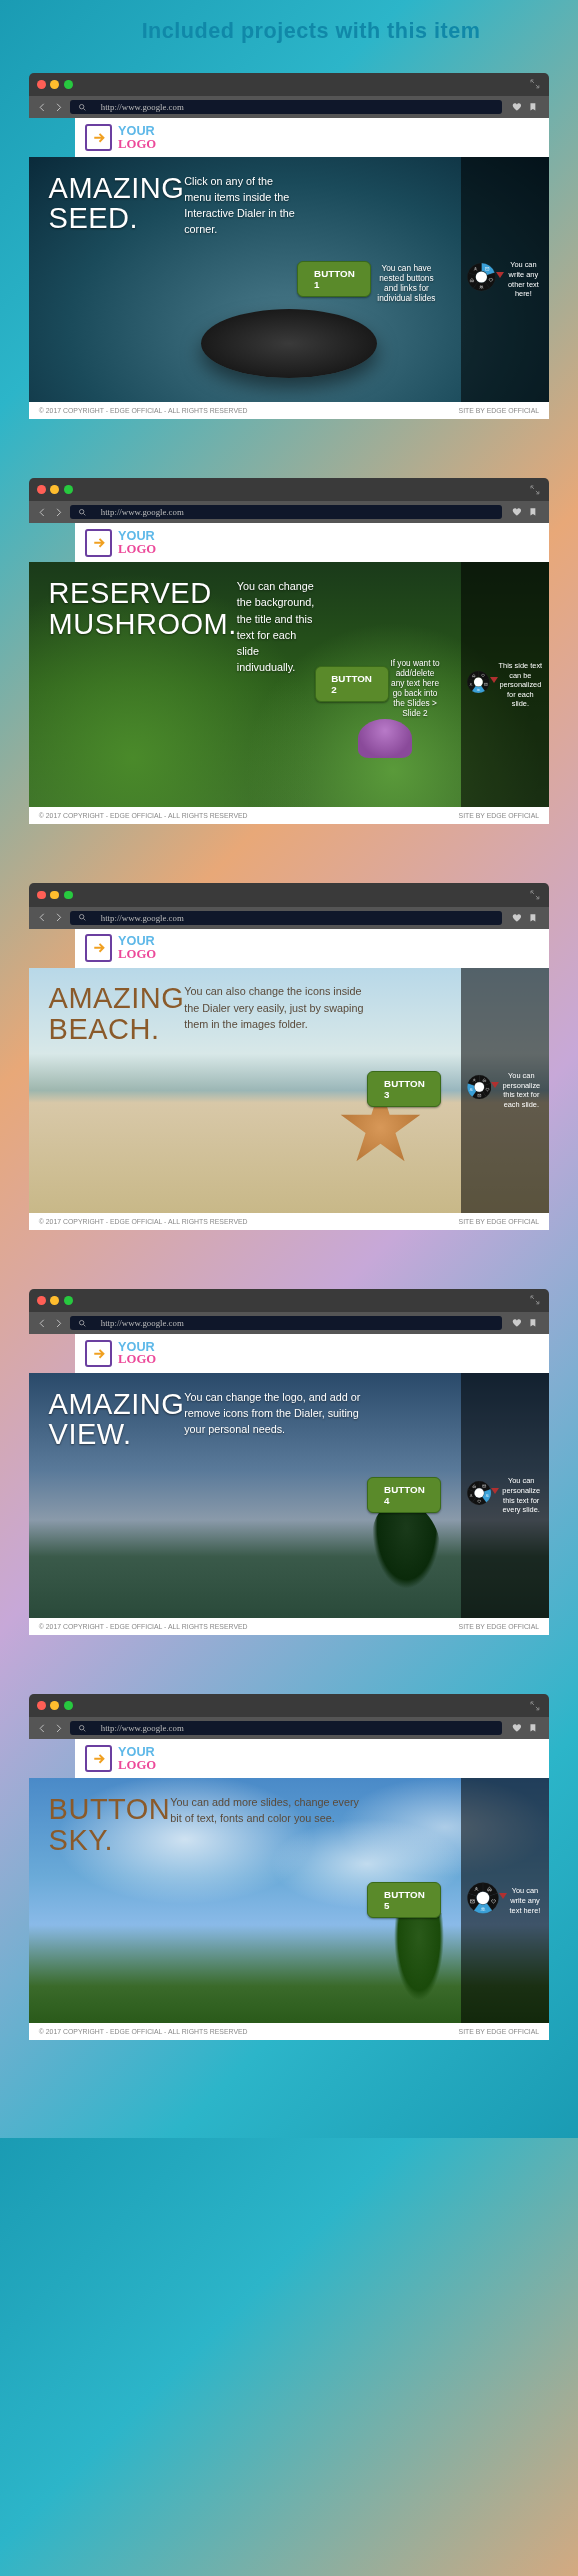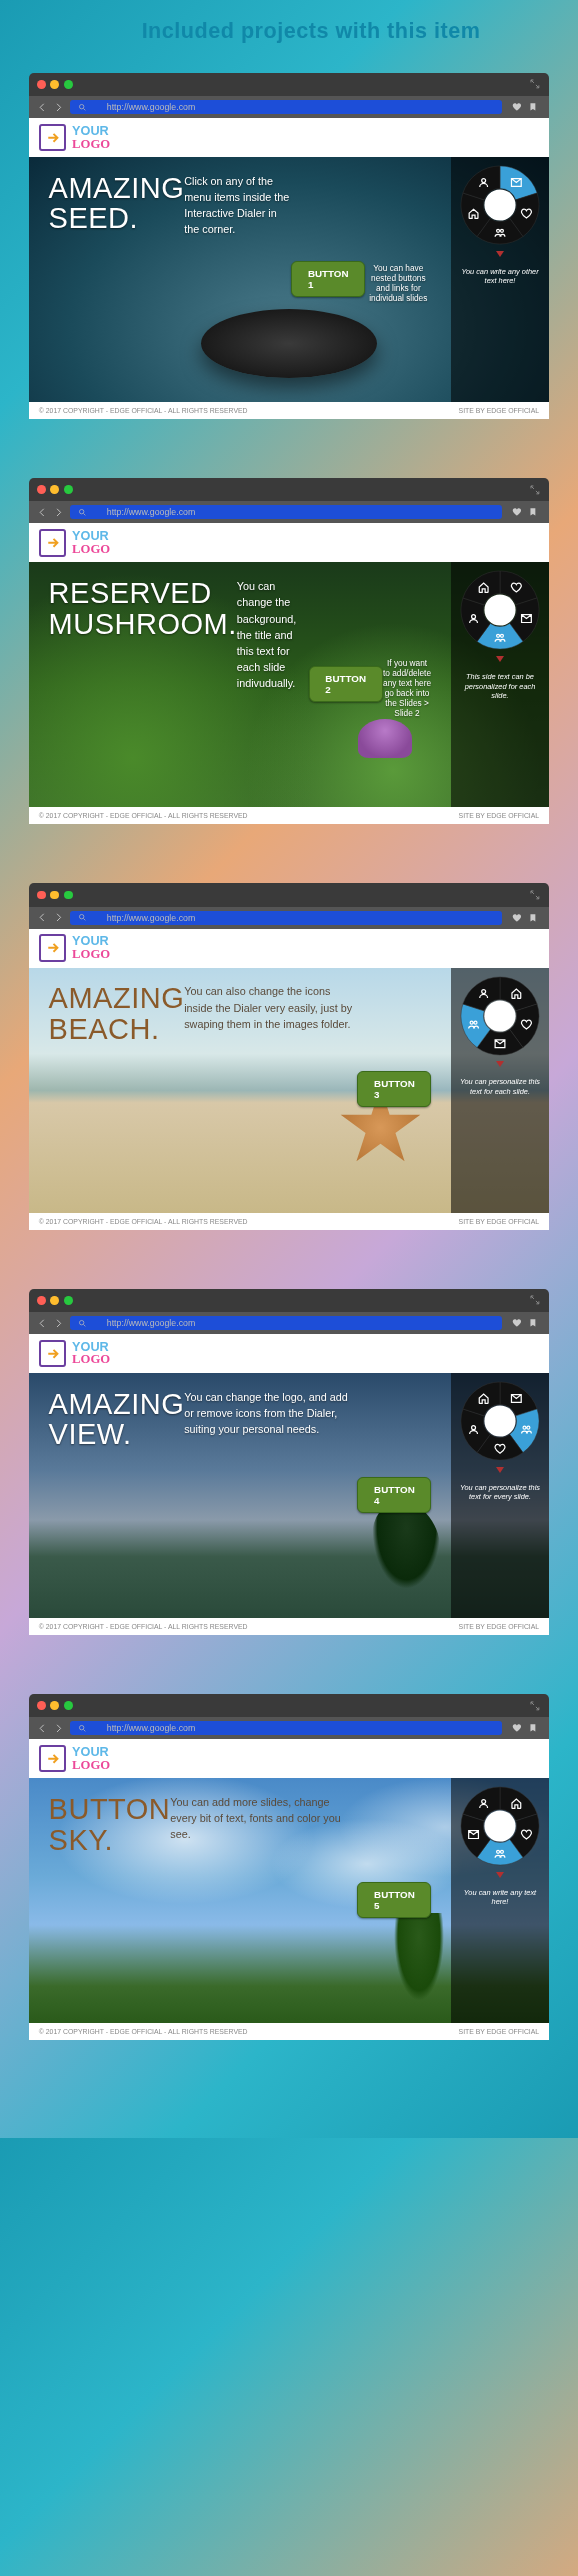--- a/index.html
+++ b/index.html
@@ -37,27 +37,27 @@
 .chrome-icon{width:11.8px;height:11.8px;fill:#888;}
 .addr-bar {
   background:#555;
   padding:3.9px 7.8px;
   display:flex;
   align-items:center;
   gap:5.9px;
 }
 .nav-arrow{width:10.8px;height:10.8px;fill:#ccc;}
 .url-box{
-  flex:1;background:#1d4ed8;border-radius:2.9px;padding:2px 7.8px;
-  font-size:8.8px;color:#bbb;display:flex;align-items:center;gap:20px;
+  flex:1;background:#0f172a;border-radius:2.9px;padding:2px 7.8px;
+  font-size:8.8px;color:#bbb;display:flex;align-items:center;gap:14px;font-family:Liberation Serif, serif;
 }
 .hearts{display:flex;gap:5.9px;padding:0 3.9px;}
 .mini-heart{width:9.8px;height:9.8px;fill:#ccc;}
 .logo-bar{
-  background:#fff;padding:5.9px 9.8px;display:flex;align-items:center;gap:5.9px;
+  background:#fff;padding:5.9px 9.8px;display:flex;align-items:center;gap:5.9px;margin-left:46px;
 }
 .logo-mark{
   width:27.4px;height:27.4px;border:2px solid #6b3fa0;border-radius:2.9px;
   display:flex;align-items:center;justify-content:center;
 }
 .logo-arrow{width:15.7px;height:15.7px;}
 .logo-text{font-size:12.7px;font-weight:bold;line-height:1;}
 .logo-text .l1{color:#5eb8e8;} .logo-text .l2{color:#ec4899;font-family:Liberation Serif, serif;}
 .hero{
   position:relative;height:245px;overflow:hidden;
@@ -80,25 +80,24 @@
   align-self:center;background:#5a8a2a;color:#fff;
   font-size:9.8px;font-weight:bold;padding:5.9px 15.7px;
   border:1px solid #3a6a1a;border-radius:6px;
   box-shadow:0 1px 2px rgba(0,0,0,.4);
   margin-bottom:7.8px;
 }
 .hero-caption{
   align-self:center;font-size:8.3px;text-align:center;
 }
 .side-panel{
-  position:relative;z-index:2;width:98px;
+  position:relative;z-index:2;width:88px;
   background:rgba(0,0,0,0.55);
-  display:flex;flex-direction:column;align-items:center;
+  display:flex;flex-direction:row;align-items:center;
   padding:7.8px 5.9px;
-  font-style:italic;
 }
 .dialer{position:relative;width:80px;height:80px;margin-bottom:5.9px;}
 .dialer svg{width:100%;height:100%;}
 .tri-down{width:0;height:0;border-left:4.9px solid transparent;border-right:4.9px solid transparent;border-top:6.9px solid #b03030;margin-bottom:9.8px;}
 .side-text{font-size:7.4px;color:#fff;text-align:center;line-height:1.3;}
 .footer{
   background:#fff;padding:4.9px 9.8px;display:flex;
   font-size:6.9px;color:#888;justify-content:space-between;
 }
 .light .hero-title,.light .hero-desc,.light .hero-caption{color:#fff;text-shadow:0 1px 2px rgba(0,0,0,.5);}

